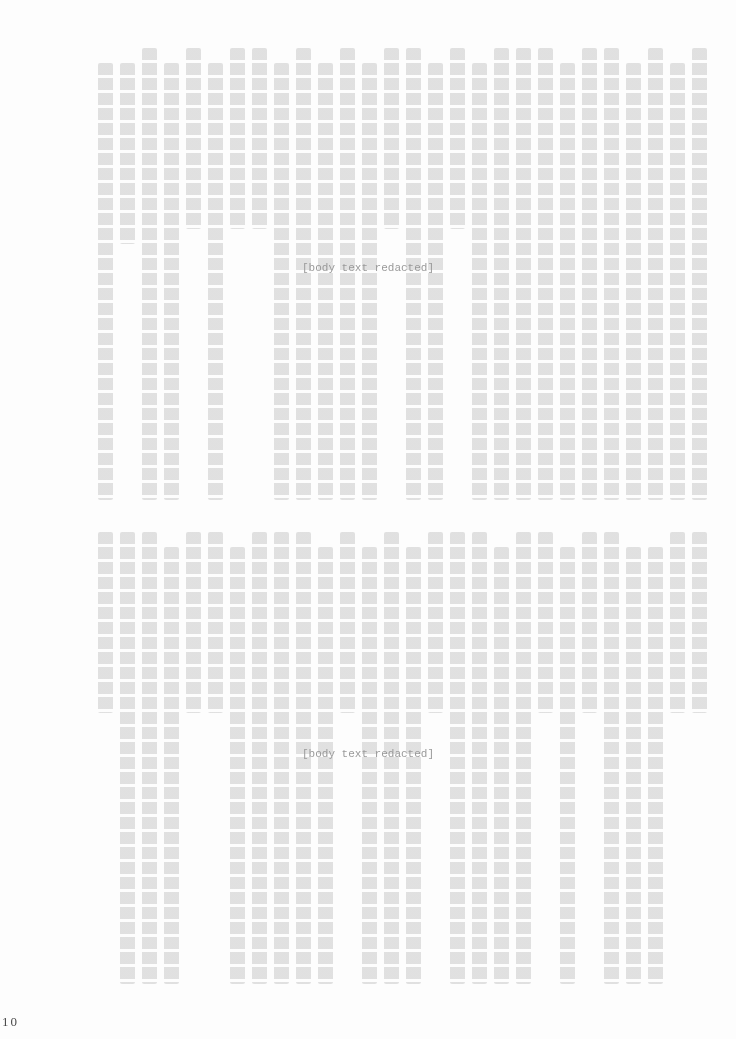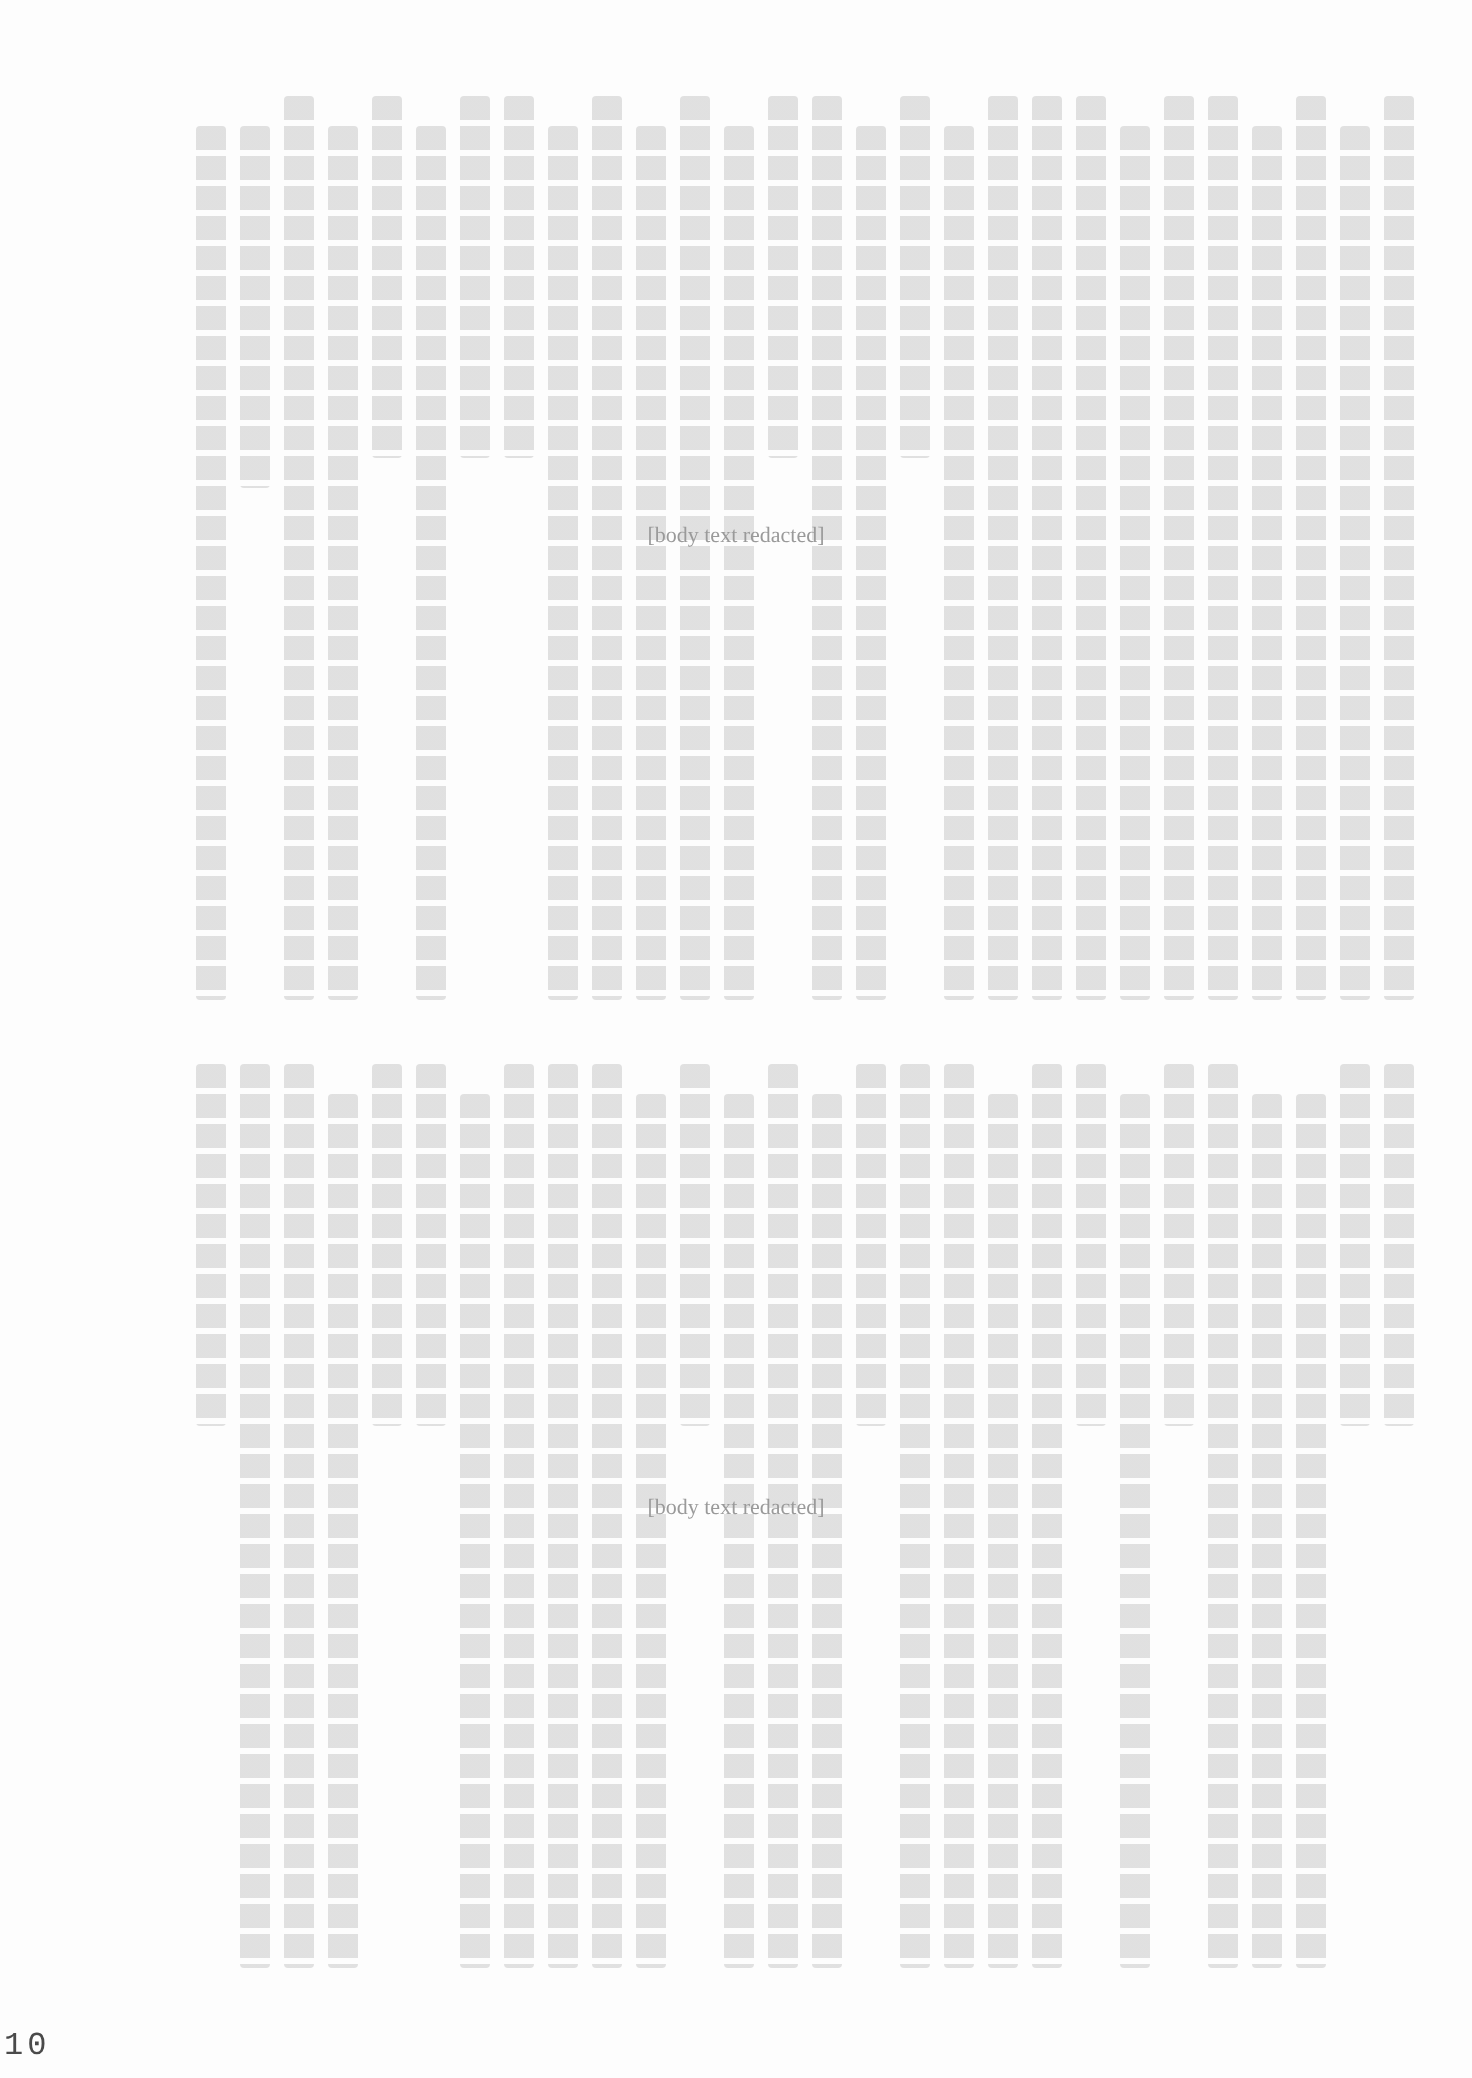--- a/index.html
+++ b/index.html
@@ -37,30 +37,30 @@
       transparent 15px
     );
     opacity: 0.55;
   }
   .tcol.indent { margin-top: 15px; }   
   .tcol.short  { height: 40%; }        
   .page-number {
     position: absolute;
     left: 2px;
     top: 1014px;
-    font-family: Liberation Mono, monospace;
-    font-size: 16px;
+    font-family: Liberation Serif, serif;
+    font-size: 13px;
     letter-spacing: 2px;
     color: var(--page-number, #4a4a4a);
   }
   .redaction-note {
     position: absolute;
     left: 50%;
     transform: translateX(-50%);
-    font-family: Liberation Serif, serif;
+    font-family: Liberation Mono, monospace;
     font-size: 11px;
     color: #9a9a9a;
     white-space: nowrap;
   }
   .redaction-note.top-note    { top: 262px; }
   .redaction-note.bottom-note { top: 748px; }
 </style>
 </head>
 <body>
 

